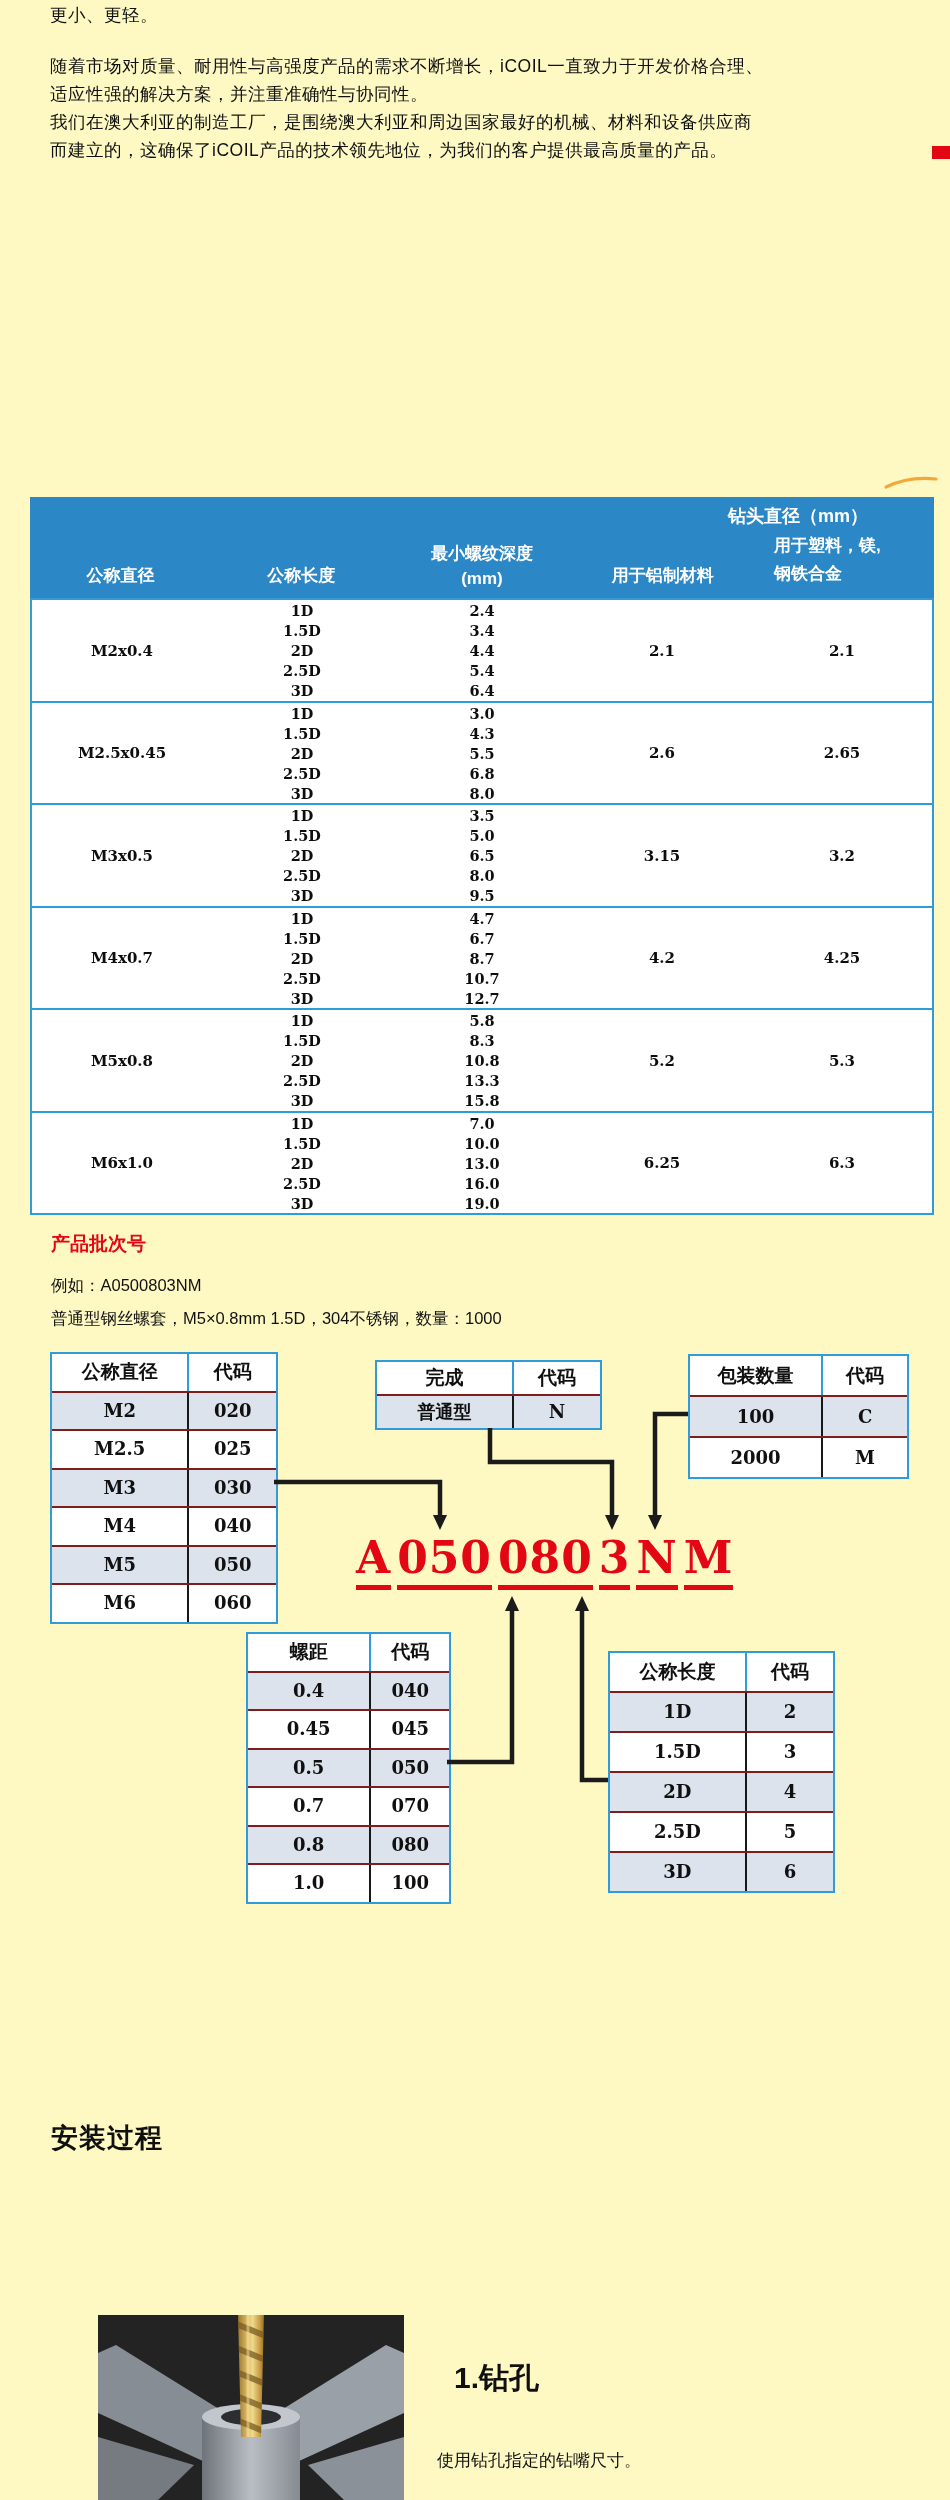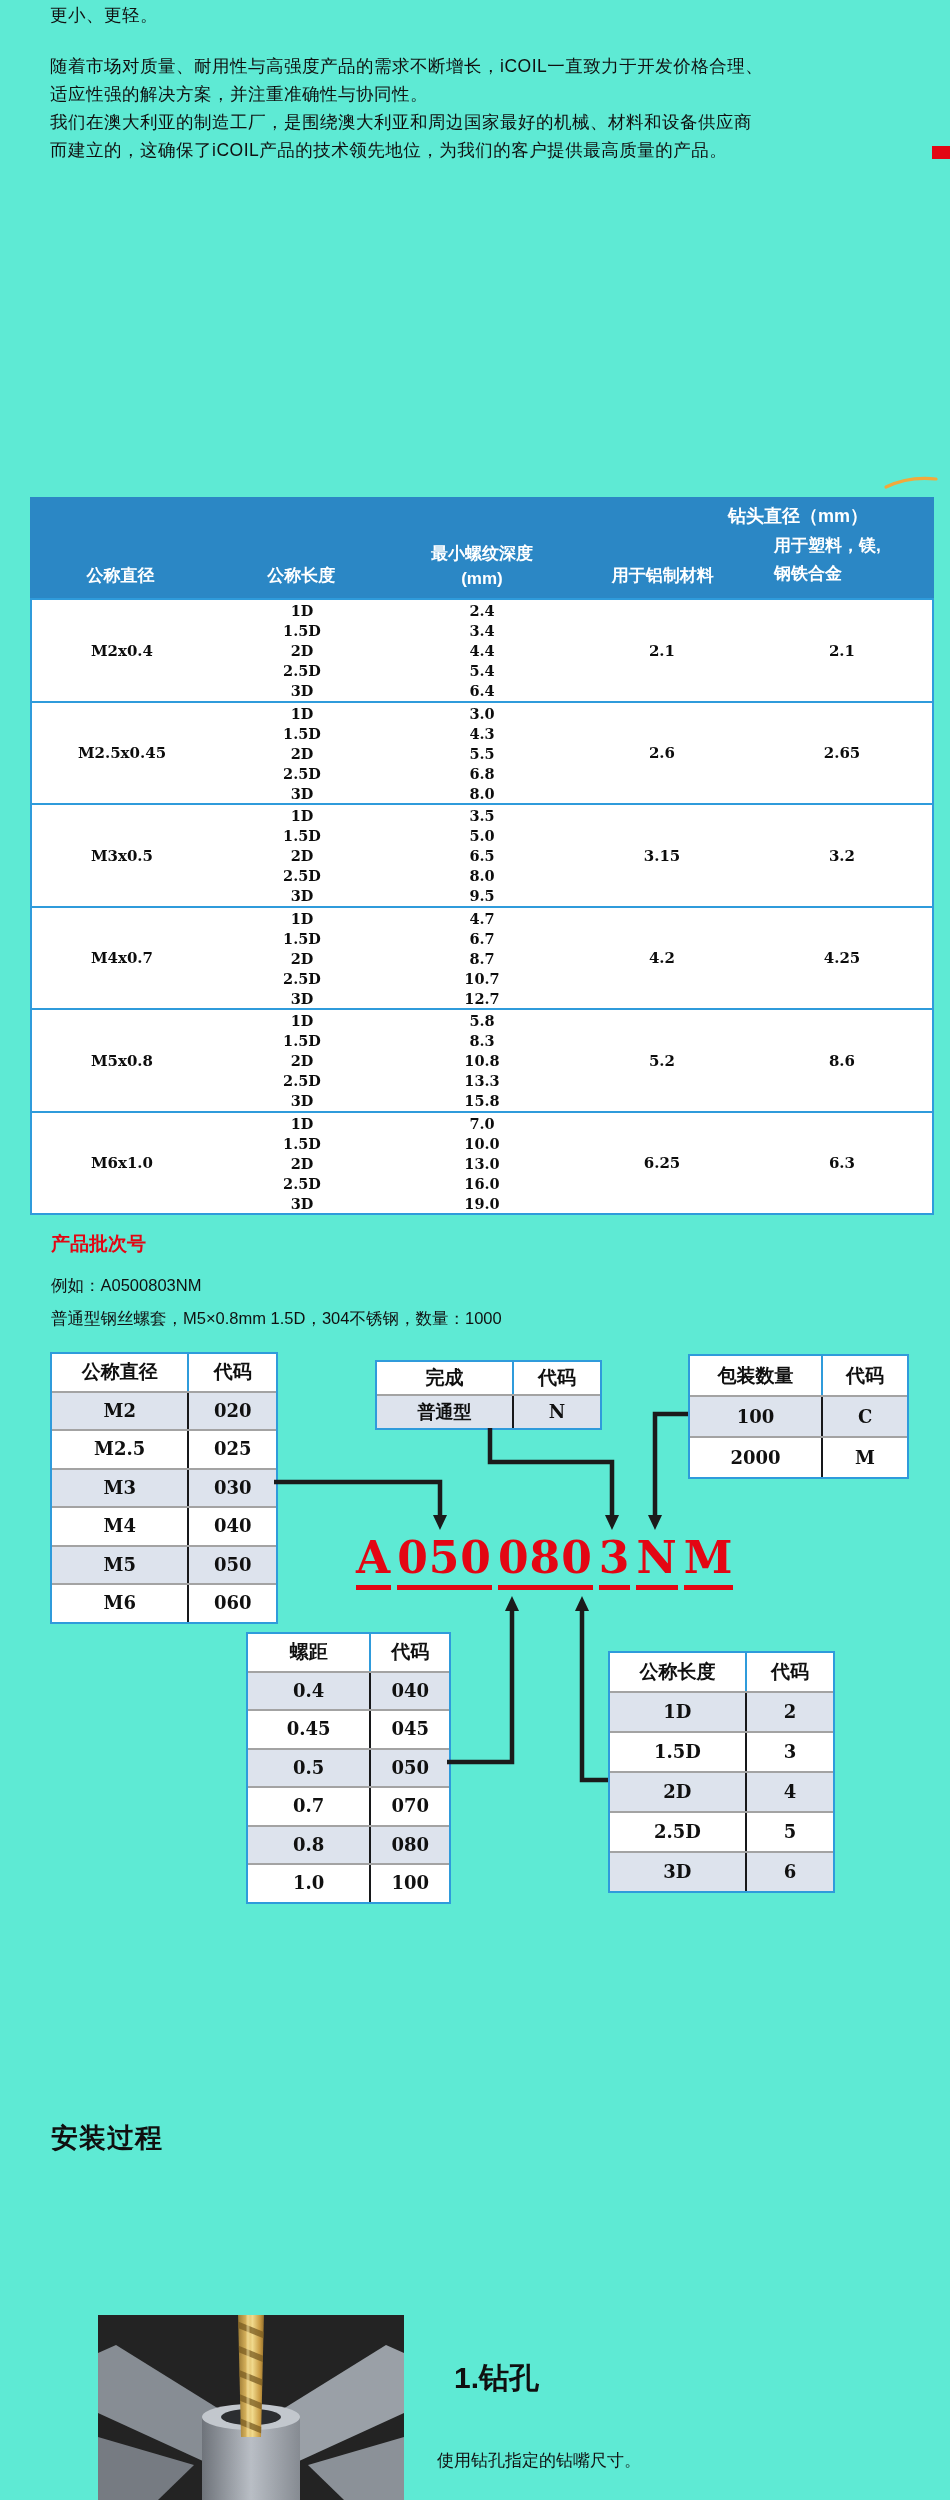--- a/index.html
+++ b/index.html
@@ -1,16 +1,16 @@
 <!DOCTYPE html>
 <html><head>
 <meta charset="utf-8">
 <style>
   html,body{margin:0;padding:0;background:#fff;}
-  .page{position:relative;width:950px;height:2500px;background:#5eead4;overflow:hidden;
+  .page{position:relative;width:950px;height:2500px;background:#fef9c3;overflow:hidden;
         font-family:"Liberation Sans","DejaVu Sans",sans-serif;color:#101010;}
 
   
   .intro{position:absolute;left:50px;top:1px;width:862px;}
   .intro p{margin:0;font-size:17.5px;line-height:28px;font-weight:500;letter-spacing:.5px;}
   .intro .gap{height:23px;}
 
   .red-chip{position:absolute;left:932px;top:146px;width:18px;height:13px;background:#e30613;}
 
   
@@ -35,21 +35,21 @@
   .tgroup .stack div{line-height:20px;height:20px;}
 
   
   .batch-title{position:absolute;left:51px;top:1231px;font-size:19px;font-weight:700;color:#e30613;}
   .batch-line1{position:absolute;left:51px;top:1275px;font-size:16.5px;font-weight:500;}
   .batch-line2{position:absolute;left:51px;top:1308px;font-size:16.5px;font-weight:500;}
 
   
   .ctable{position:absolute;border:2px solid #2f9bdb;background:#fff;}
   .crow{display:flex;text-align:center;}
-  .crow + .crow{border-top:2px solid #a3a3a3;}
+  .crow + .crow{border-top:2px solid #7f1d1d;}
   .crow .c1{width:61%;}
   .crow .c2{width:39%;}
   .crow.head{font-weight:700;font-size:19px;}
   .crow.head .c1{border-right:2px solid #2f9bdb;}
   .crow.data{font-family:"DejaVu Serif","Liberation Serif",serif;font-weight:700;font-size:18px;}
   .crow.data .c1{border-right:2px solid #17181a;}
   .crow.gray .c1,.crow.gray .c2{background:#dde3ed;}
   #tableA{left:50px;top:1352px;width:224px;}
   #tableA .crow{line-height:36.5px;height:36.5px;}
   #tableB{left:375px;top:1360px;width:223px;}
@@ -202,21 +202,21 @@
           <div>3D</div>
         </div>
         <div class="stack">
           <div>5.8</div>
           <div>8.3</div>
           <div>10.8</div>
           <div>13.3</div>
           <div>15.8</div>
         </div>
         <div class="mid">5.2</div>
-        <div class="mid">8.6</div>
+        <div class="mid">5.3</div>
       </div>
 
       <div class="tgroup">
         <div class="mid">M6x1.0</div>
         <div class="stack">
           <div>1D</div>
           <div>1.5D</div>
           <div>2D</div>
           <div>2.5D</div>
           <div>3D</div>

